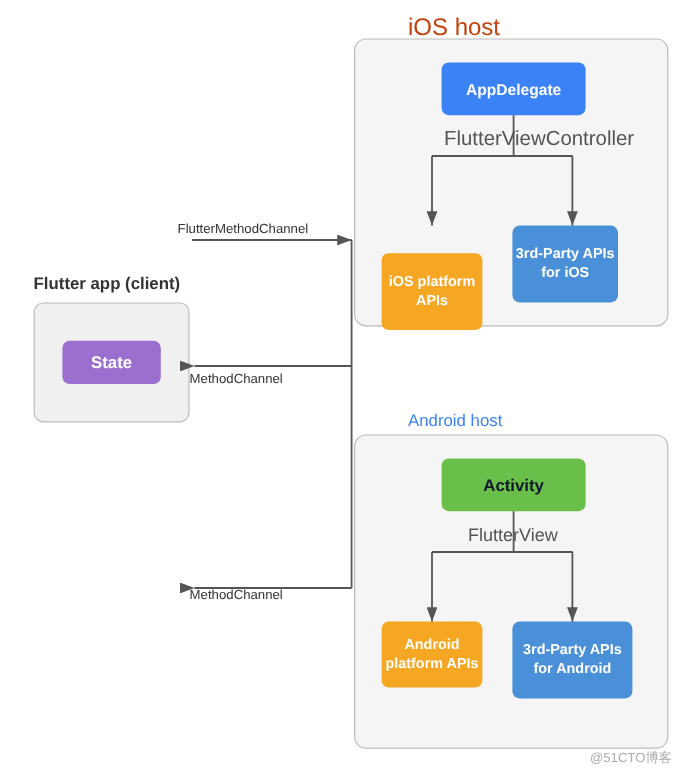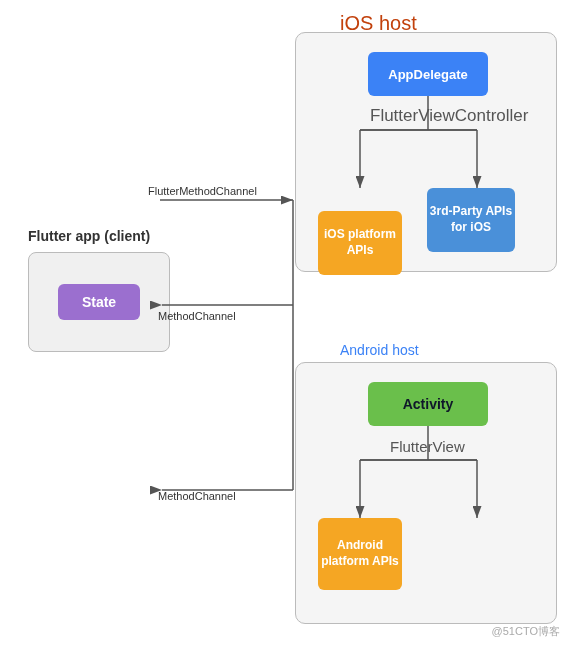--- a/index.html
+++ b/index.html
@@ -26,21 +26,21 @@
       top: 228px;
       font-size: 14px;
       font-weight: bold;
       color: #333;
     }
 
     .flutter-client-box {
       position: absolute;
       left: 28px;
       top: 252px;
-      width: 142px;
+      width: 130px;
       height: 100px;
       border: 1.5px solid #bbb;
       border-radius: 8px;
       background: #f0f0f0;
       display: flex;
       align-items: center;
       justify-content: center;
     }
 
     .state-box {
@@ -175,21 +175,21 @@
       top: 438px;
       font-size: 15px;
       color: #555;
     }
 
     .android-platform-box {
       position: absolute;
       left: 318px;
       top: 518px;
       width: 84px;
-      height: 72px;
+      height: 55px;
       background: #f5a623;
       border-radius: 6px;
       display: flex;
       align-items: center;
       justify-content: center;
       color: white;
       font-weight: bold;
       font-size: 12px;
       text-align: center;
       line-height: 1.3;
@@ -276,20 +276,23 @@
   <div class="ios-3rdparty-box">
     <span>3rd-Party APIs for iOS</span>
   </div>
 
   <div class="android-host-label">Android host</div>
   <div class="android-host-box"></div>
   <div class="activity-box">Activity</div>
   <div class="flutter-view-label">FlutterView</div>
   <div class="android-platform-box">
     <span>Android platform APIs</span>
+  </div>
+  <div class="android-3rdparty-box">
+    <span>3rd-Party APIs for Android</span>
   </div>
 
   <div class="flutter-method-channel-label">FlutterMethodChannel</div>
   <div class="method-channel-label-top">MethodChannel</div>
   <div class="method-channel-label-bottom">MethodChannel</div>
 
   <svg class="arrows-svg">
     <defs>
       <marker id="arrowhead" markerWidth="8" markerHeight="6" refX="8" refY="3" orient="auto">
         <polygon points="0 0, 8 3, 0 6" fill="#555"></polygon>

